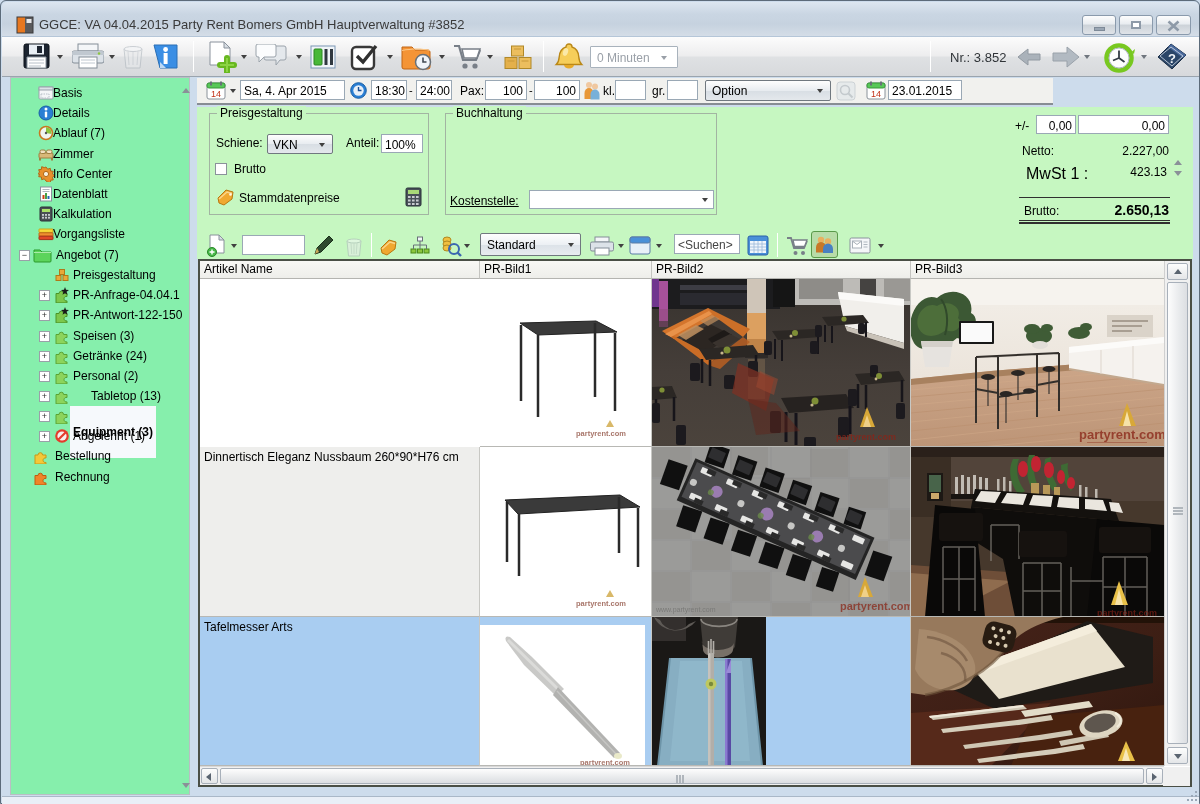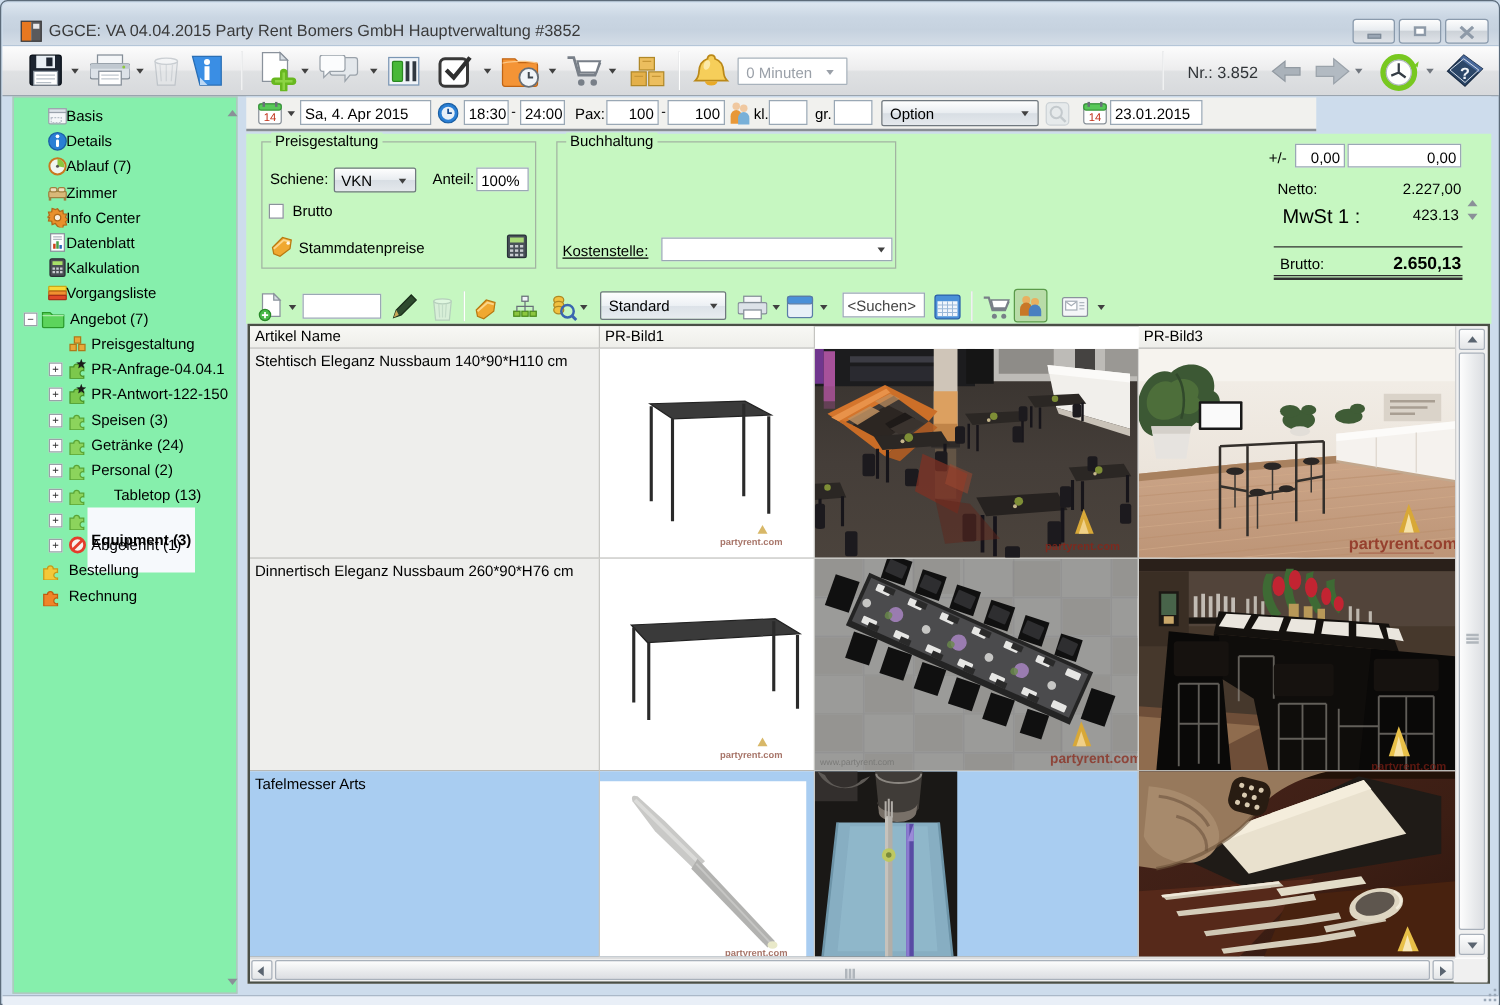--- a/index.html
+++ b/index.html
@@ -534,25 +534,23 @@
           <rect x="1" y="1" width="20" height="15" rx="1.5" fill="#f4f6f8" stroke="#8a929c"></rect>
           <rect x="3.5" y="4" width="9" height="7" fill="#fff" stroke="#a8b0b8"></rect>
           <path d="M4 4.5 l4 3 4-3" fill="none" stroke="#a8b0b8"></path>
           <path d="M14.5 5 h4 M14.5 7.5 h4 M14.5 10 h4" stroke="#b0b8c0"></path>
         </svg>
       <div class="drop" style="left:681px;top:13px;"></div>
     </div>
     <div id="grid">
       <div class="hdr" style="left:0;width:280px;">Artikel Name</div>
       <div class="hdr" style="left:280px;width:172px;">PR-Bild1</div>
+      <div class="hdr" style="left:452px;width:259px;">PR-Bild2</div>
       <div class="hdr" style="left:711px;width:253px;border-right:none;">PR-Bild3</div>
 
-      <div class="cell" style="left:0;top:18px;width:280px;height:168px;background:#eeeeec;">
-          <div style="padding:3px 0 0 4px;font-size:12px;">Stehtisch Eleganz Nussbaum 140*90*H110 cm</div>
-        </div>
       <div class="cell" style="left:280px;top:18px;width:172px;height:168px;background:#fff;">
         <svg width="172" height="168" viewBox="0 0 172 168">
           <polygon points="40,44 116,42 137,53 58,56" fill="#3a3a3a" stroke="#222"></polygon>
           <g stroke="#2a2a2a" stroke-width="2.5" fill="none">
               <path d="M41,46 L41,122"></path>
               <path d="M58,56 L58,138"></path>
               <path d="M115,44 L115,118"></path>
               <path d="M135,54 L135,132"></path>
             </g>
           <text x="96" y="157" font-size="7.5" fill="#a8766a" font-weight="bold">partyrent.com</text>

